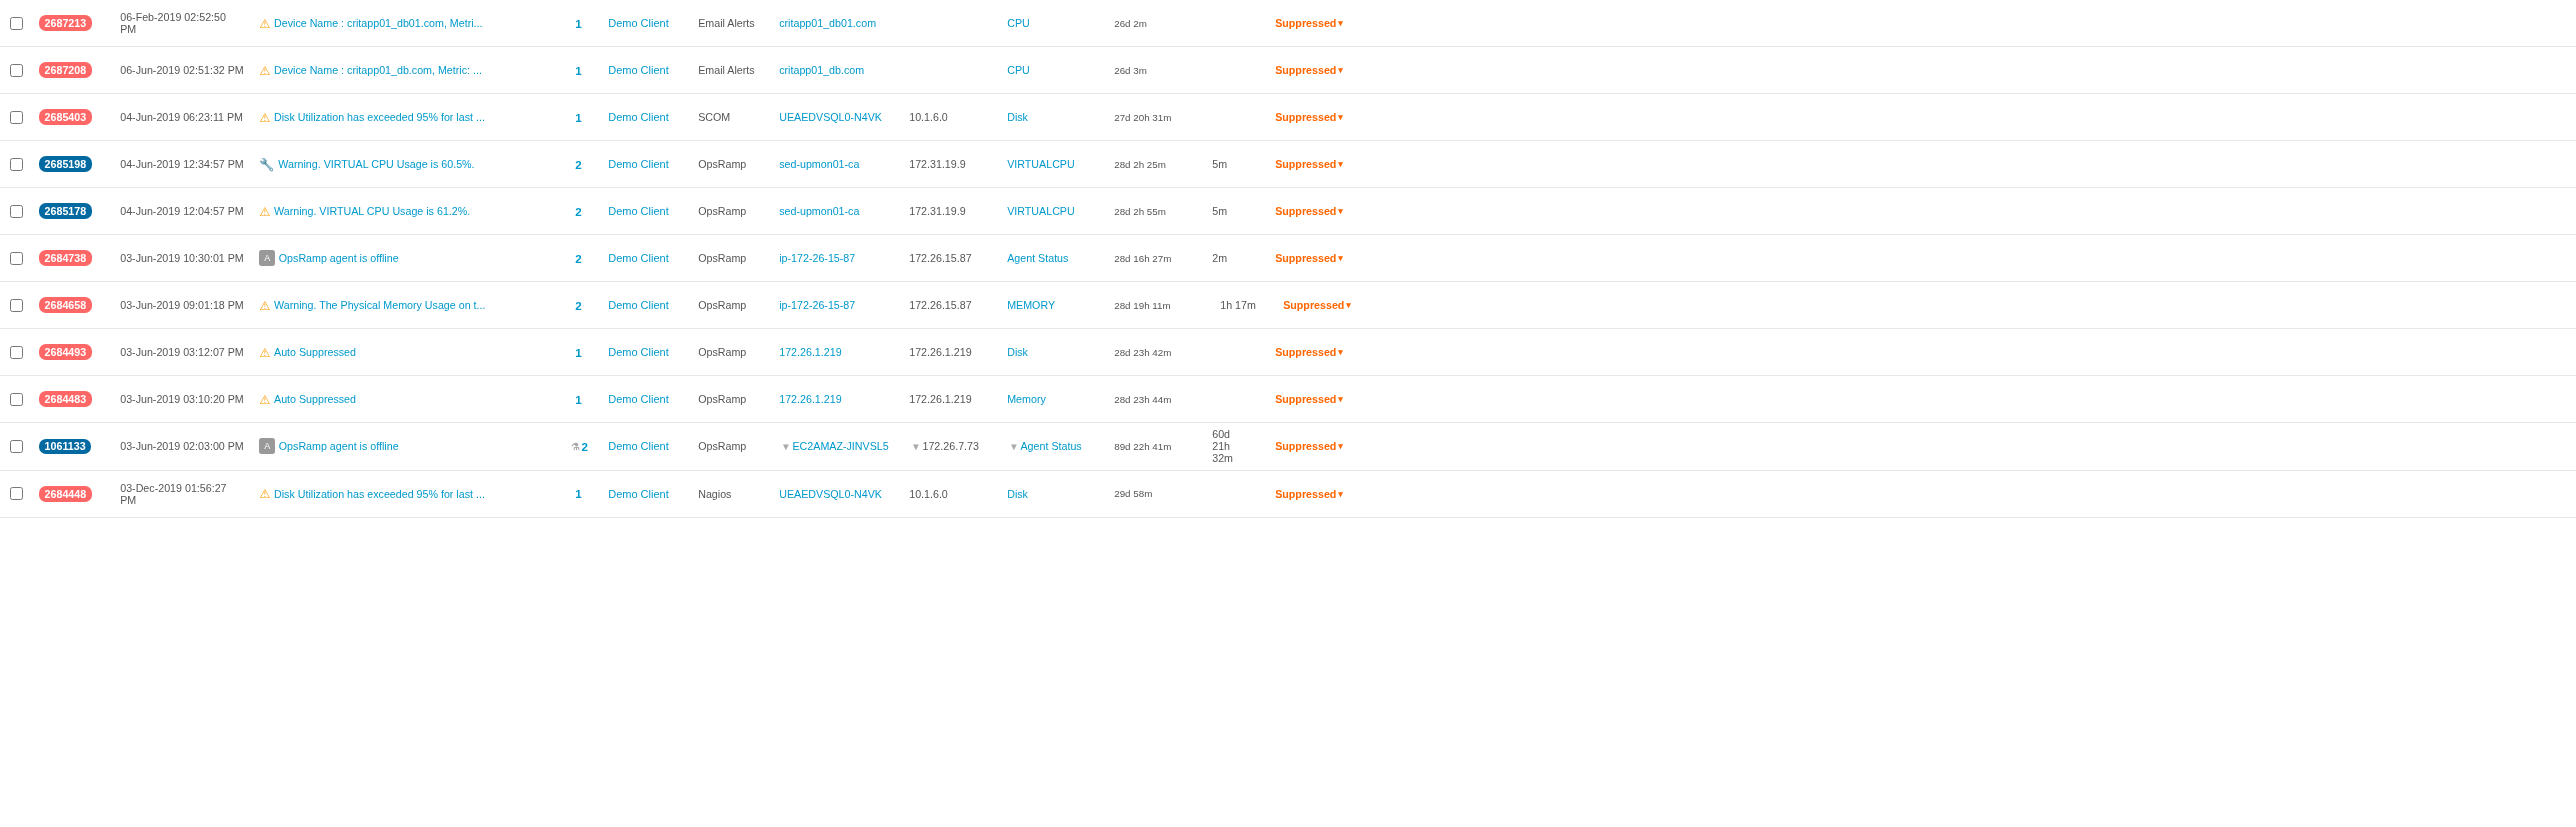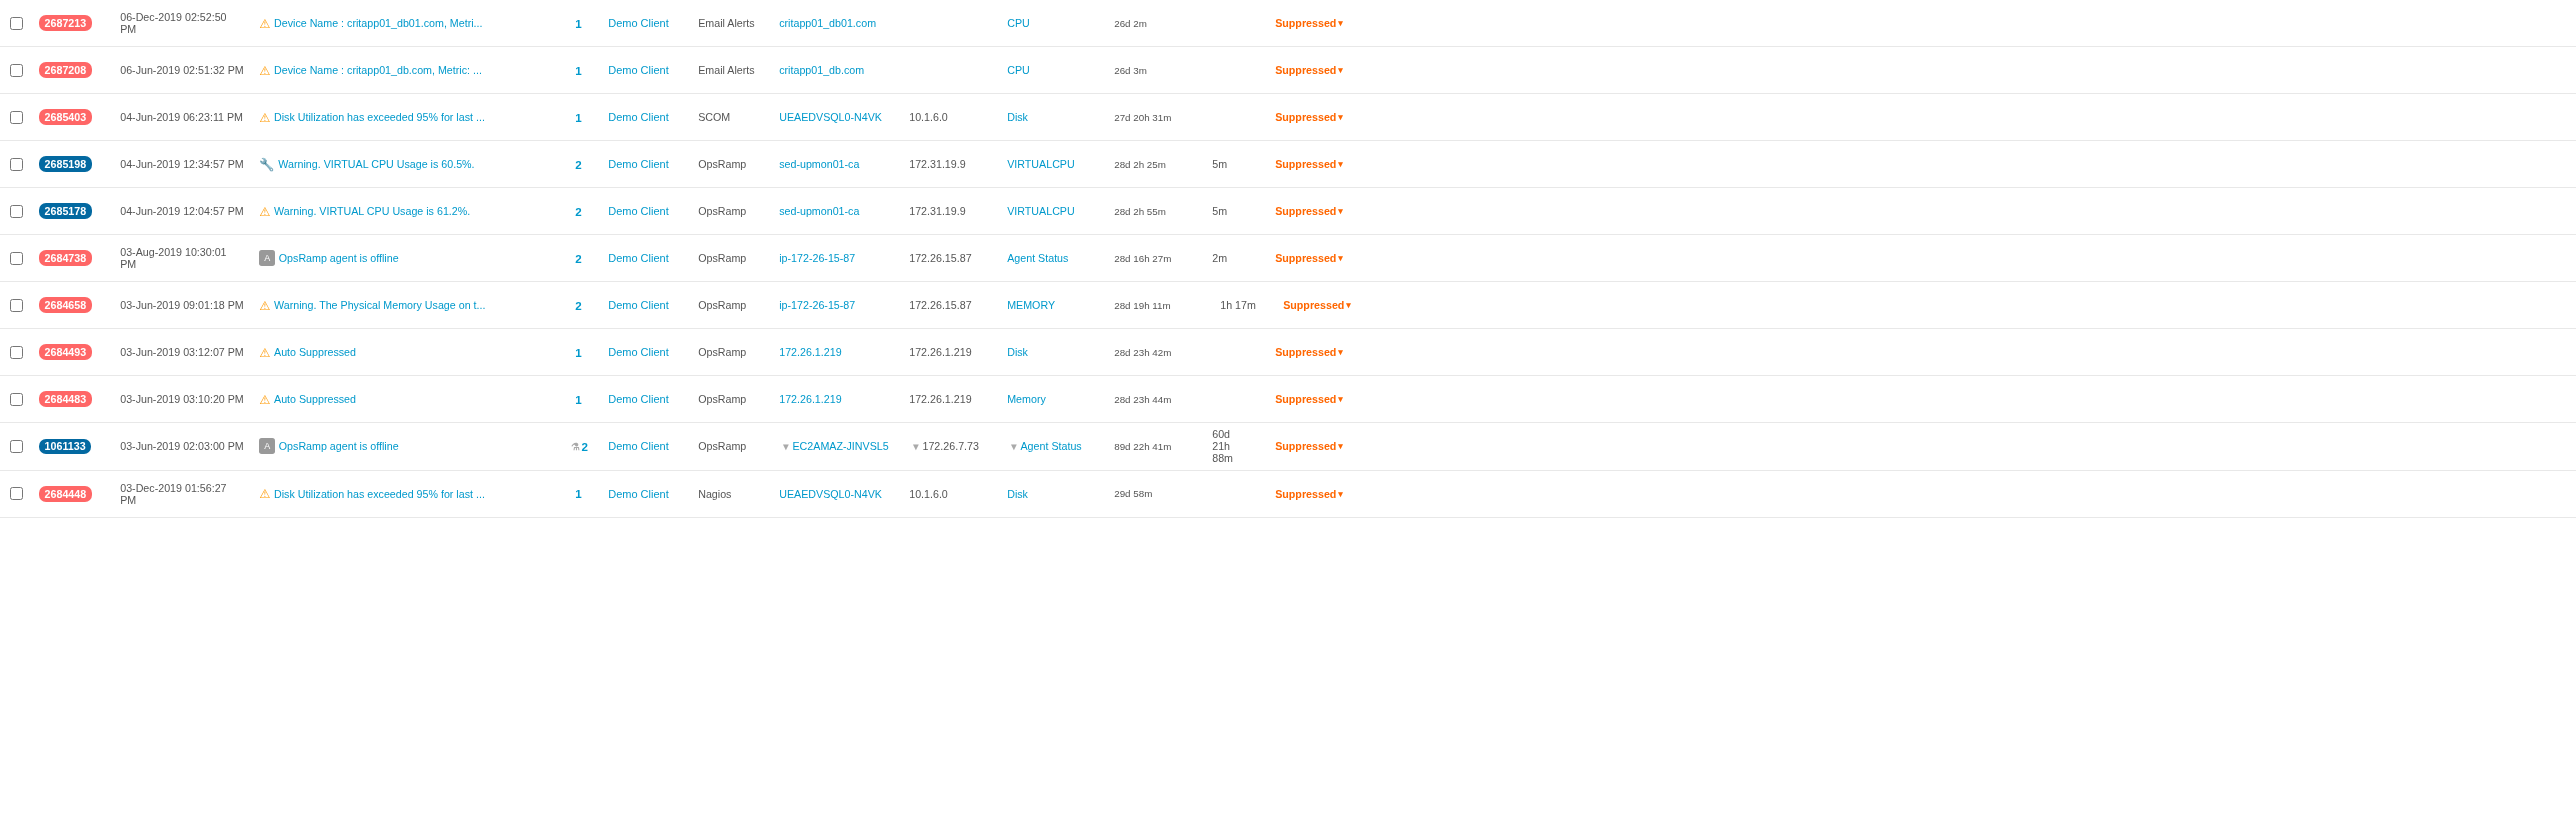--- a/index.html
+++ b/index.html
@@ -39,21 +39,21 @@
 <div class="table-container">
   <table>
     <tbody id="table-body">
         <tr>
           <td class="col-check">
             <input type="checkbox" style="">
           </td>
           <td class="col-id">
             <span class="id-badge id-red">2687213</span>
           </td>
-          <td class="col-date">06-Dec-2019 02:52:50 PM</td>
+          <td class="col-date">06-Feb-2019 02:52:50 PM</td>
           <td class="col-desc">
             <div class="desc-cell">
               <span class="icon-warn">⚠</span>
               <span>Device Name : critapp01_db01.com, Metri...</span>
             </div>
           </td>
           <td class="col-count">
             <span>1</span>
           </td>
           <td class="col-client">Demo Client</td>
@@ -235,21 +235,21 @@
             </div>
           </td>
         </tr>
         <tr>
           <td class="col-check">
             <input type="checkbox" style="">
           </td>
           <td class="col-id">
             <span class="id-badge id-red">2684738</span>
           </td>
-          <td class="col-date">03-Aug-2019 10:30:01 PM</td>
+          <td class="col-date">03-Jun-2019 10:30:01 PM</td>
           <td class="col-desc">
             <div class="desc-cell">
               <span class="icon-agent">A</span>
               <span>OpsRamp agent is offline</span>
             </div>
           </td>
           <td class="col-count">
             <span>2</span>
           </td>
           <td class="col-client">Demo Client</td>
@@ -426,21 +426,21 @@
           <td class="col-metric">
             <span class="filter-icon">▼</span>
             <span>Agent Status</span>
           </td>
           <td class="col-duration">
             <div class="duration-cell">89d 22h
 41m</div>
           </td>
           <td class="col-extra" style="white-space: pre-line;">60d
 21h
-88m</td>
+32m</td>
           <td class="col-status">
             <div class="status-btn">
               <span>Suppressed</span>
               <span class="status-arrow"> ▾</span>
             </div>
           </td>
         </tr>
         <tr>
           <td class="col-check">
             <input type="checkbox" style="">

